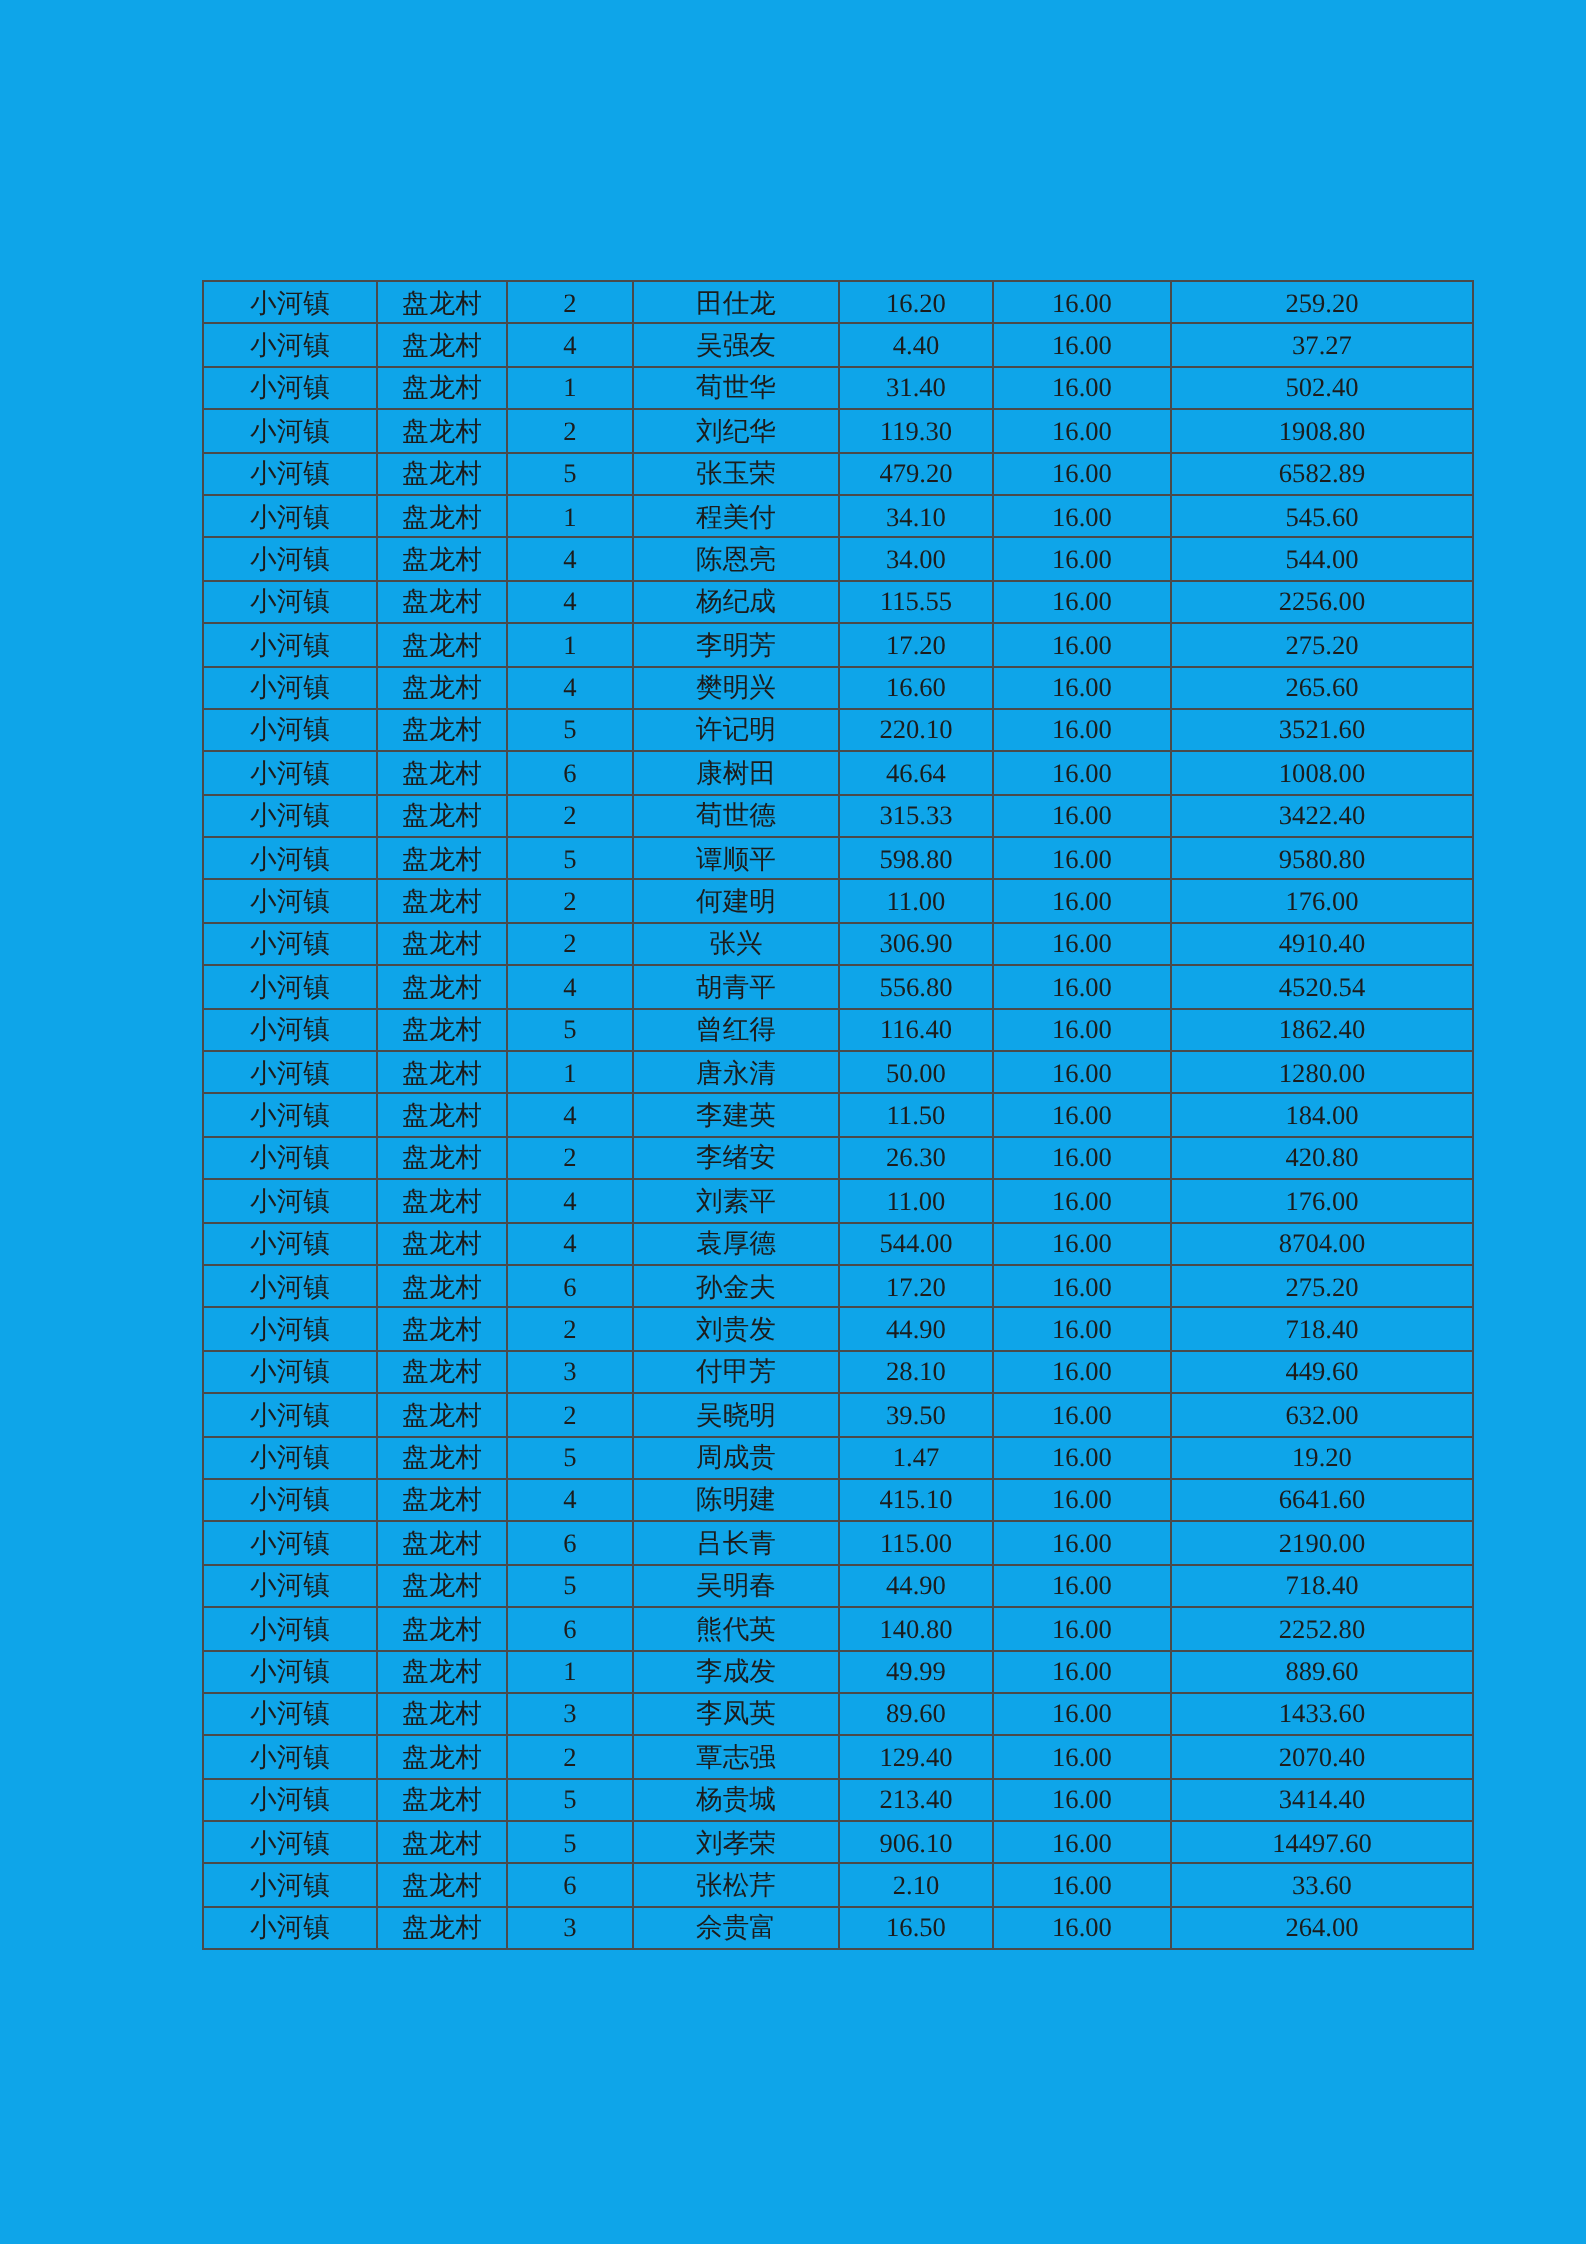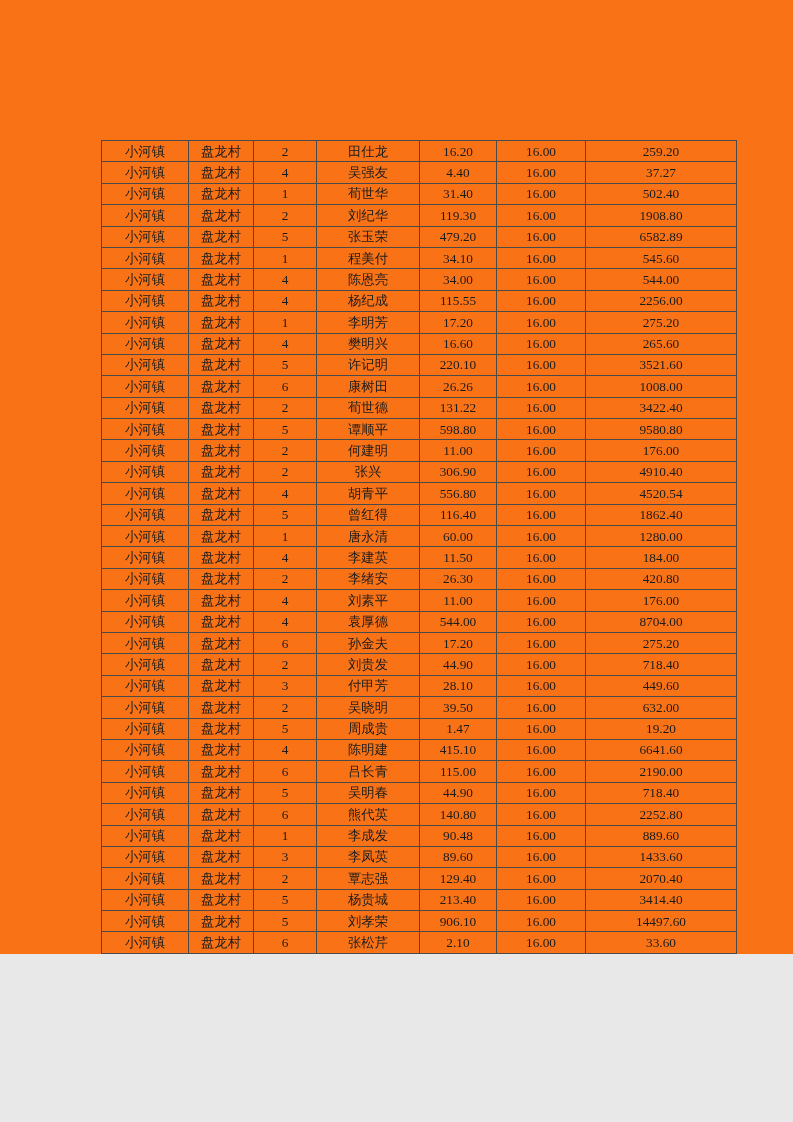--- a/index.html
+++ b/index.html
@@ -4,23 +4,23 @@
 <style>
   html, body {
     margin: 0;
     padding: 0;
     background: #e8e8e8;
     font-family: "Liberation Serif", "DejaVu Serif", serif;
   }
   .page {
     position: relative;
     width: 793px;
-    height: 954px;
+    height: 1122px;
     margin: 0 auto;
-    background: #f97316;
+    background: #0ea5e9;
     overflow: hidden;
   }
   table.data-table {
     position: absolute;
     left: 101px;
     top: 140px;
     width: 635px;
     border-collapse: collapse;
     table-layout: fixed;
   }
@@ -157,30 +157,30 @@
           <td>许记明</td>
           <td>220.10</td>
           <td>16.00</td>
           <td>3521.60</td>
         </tr>
         <tr>
           <td>小河镇</td>
           <td>盘龙村</td>
           <td>6</td>
           <td>康树田</td>
-          <td>26.26</td>
+          <td>46.64</td>
           <td>16.00</td>
           <td>1008.00</td>
         </tr>
         <tr>
           <td>小河镇</td>
           <td>盘龙村</td>
           <td>2</td>
           <td>荀世德</td>
-          <td>131.22</td>
+          <td>315.33</td>
           <td>16.00</td>
           <td>3422.40</td>
         </tr>
         <tr>
           <td>小河镇</td>
           <td>盘龙村</td>
           <td>5</td>
           <td>谭顺平</td>
           <td>598.80</td>
           <td>16.00</td>
@@ -220,21 +220,21 @@
           <td>曾红得</td>
           <td>116.40</td>
           <td>16.00</td>
           <td>1862.40</td>
         </tr>
         <tr>
           <td>小河镇</td>
           <td>盘龙村</td>
           <td>1</td>
           <td>唐永清</td>
-          <td>60.00</td>
+          <td>50.00</td>
           <td>16.00</td>
           <td>1280.00</td>
         </tr>
         <tr>
           <td>小河镇</td>
           <td>盘龙村</td>
           <td>4</td>
           <td>李建英</td>
           <td>11.50</td>
           <td>16.00</td>
@@ -346,21 +346,21 @@
           <td>熊代英</td>
           <td>140.80</td>
           <td>16.00</td>
           <td>2252.80</td>
         </tr>
         <tr>
           <td>小河镇</td>
           <td>盘龙村</td>
           <td>1</td>
           <td>李成发</td>
-          <td>90.48</td>
+          <td>49.99</td>
           <td>16.00</td>
           <td>889.60</td>
         </tr>
         <tr>
           <td>小河镇</td>
           <td>盘龙村</td>
           <td>3</td>
           <td>李凤英</td>
           <td>89.60</td>
           <td>16.00</td>

